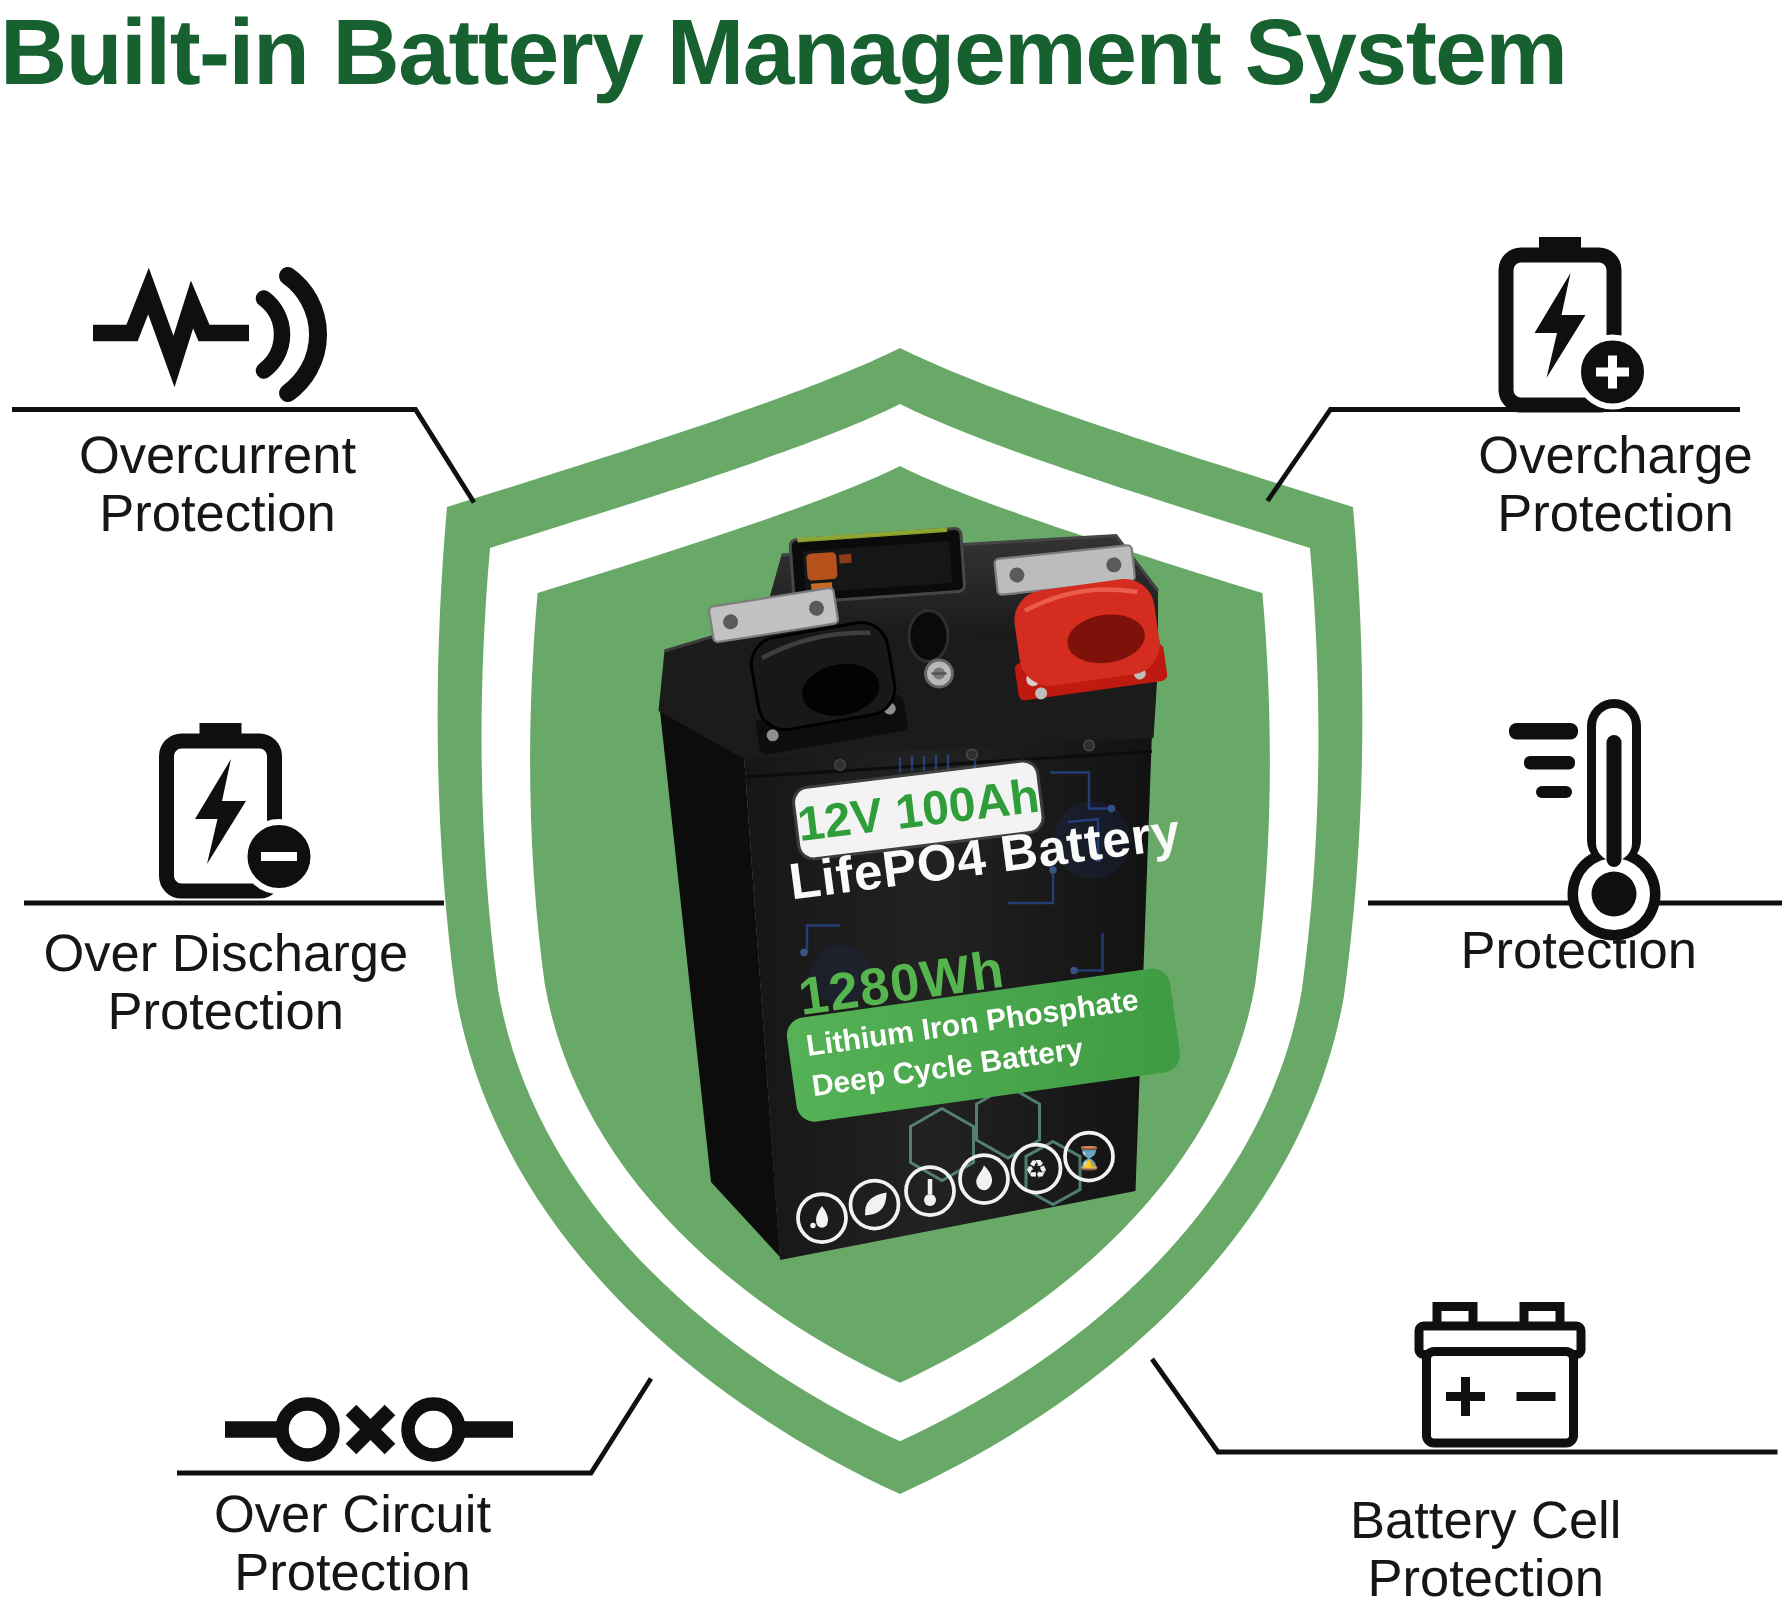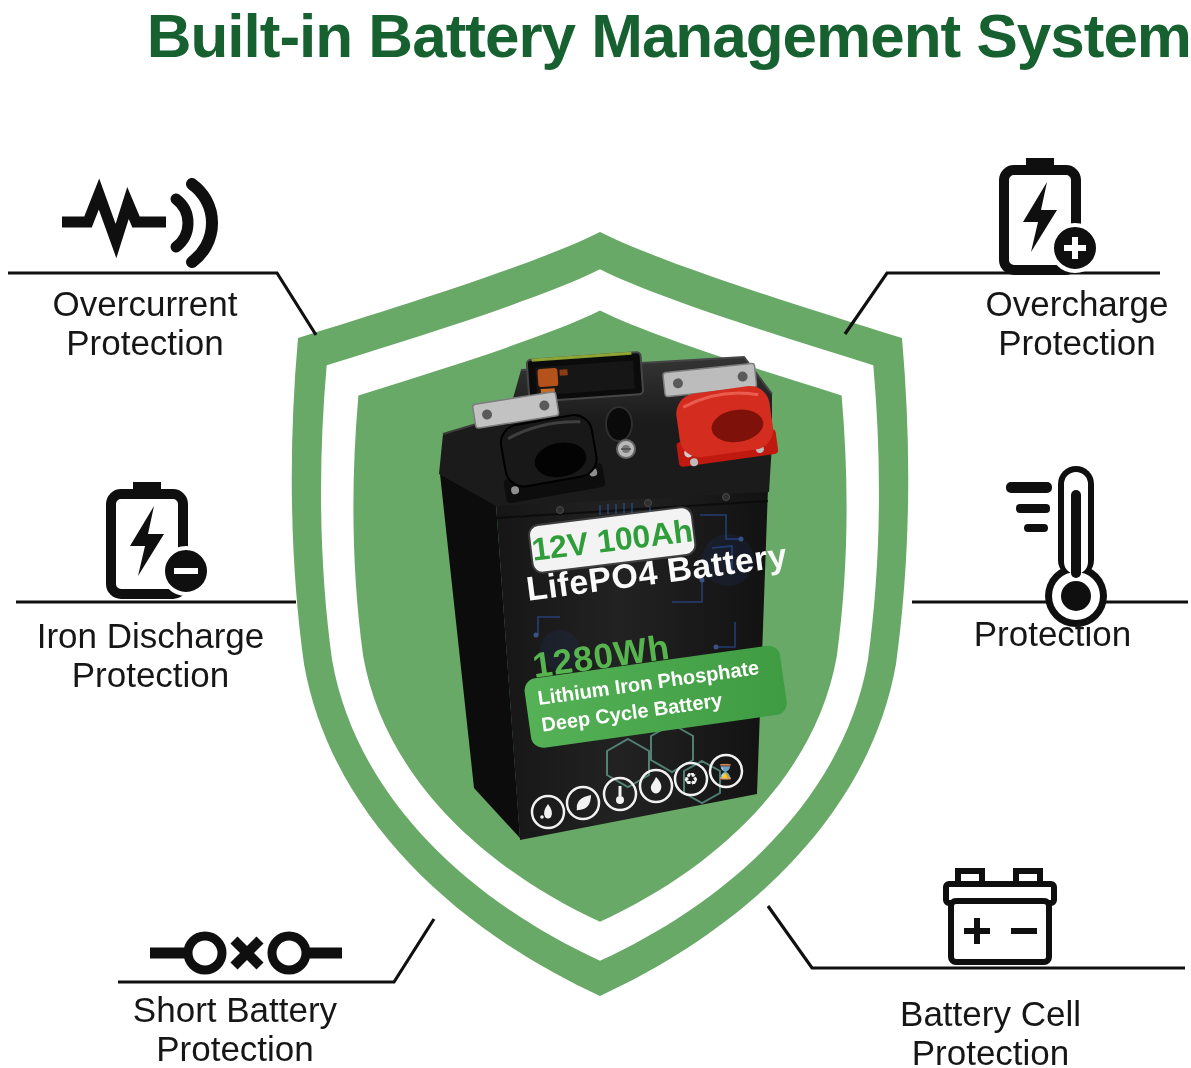--- a/index.html
+++ b/index.html
@@ -2,21 +2,21 @@
 <html><head>
 <meta charset="utf-8">
 <style>
   html,body{margin:0;padding:0;background:#ffffff;}
   .canvas{
     position:relative;width:1191px;height:1068px;overflow:hidden;background:#ffffff;
     font-family:"Liberation Sans", sans-serif;
   }
   .art{position:absolute;left:0;top:0;}
   .title{
-    position:absolute;left:0;top:0;width:1191px;text-align:right;
+    position:absolute;left:0;top:0;width:1191px;text-align:left;
     font-size:62px;font-weight:bold;letter-spacing:-1px;line-height:72px;
     color:#176130;white-space:nowrap;
   }
   .callout-label{
     position:absolute;text-align:center;color:#161616;
     font-size:35px;line-height:39px;font-weight:400;
   }
   .callout-label span{display:block;}
   .lbl-tl{left:10px;top:284px;width:270px;}
   .lbl-tr{left:942px;top:284px;width:270px;}
@@ -259,28 +259,28 @@
 
   <div class="callout-label lbl-tl">
     <span>Overcurrent</span>
     <span>Protection</span>
   </div>
   <div class="callout-label lbl-tr">
     <span>Overcharge</span>
     <span>Protection</span>
   </div>
   <div class="callout-label lbl-ml">
-    <span>Iron Discharge</span>
+    <span>Over Discharge</span>
     <span>Protection</span>
   </div>
   <div class="callout-label lbl-mr">
     <span>Protection</span>
   </div>
   <div class="callout-label lbl-bl">
-    <span>Short Battery</span>
+    <span>Over Circuit</span>
     <span>Protection</span>
   </div>
   <div class="callout-label lbl-br">
     <span>Battery Cell</span>
     <span>Protection</span>
   </div>
 
   <div class="bat-text bat-pill">
     <span>12V 100Ah</span>
   </div>

